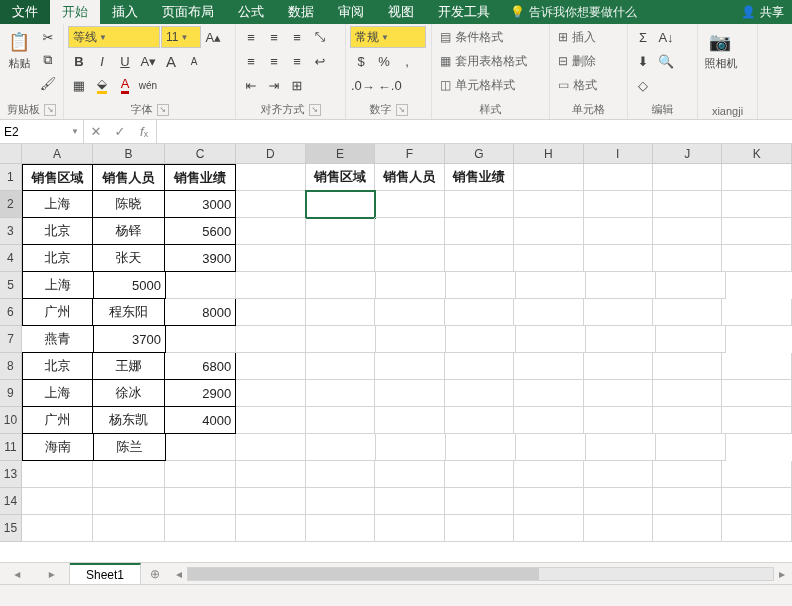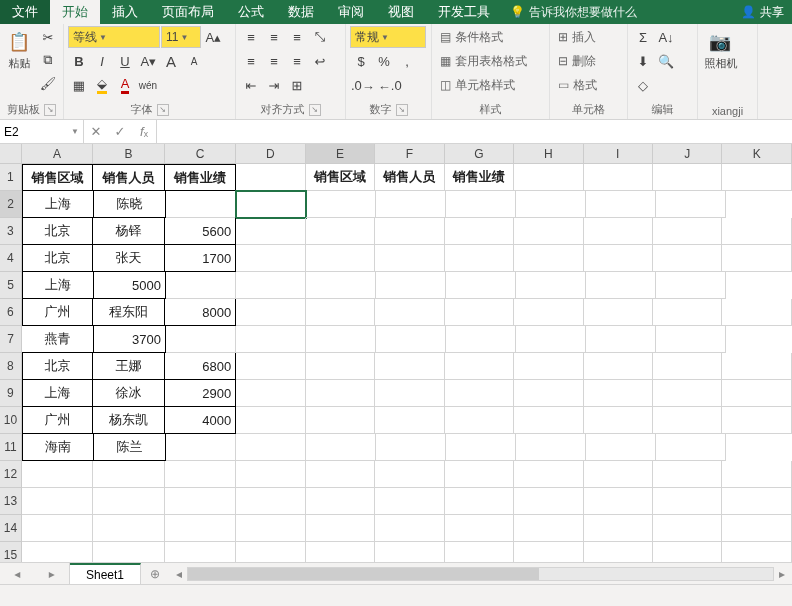--- a/index.html
+++ b/index.html
@@ -321,20 +321,21 @@
         <div class="cell bold center" style="width: 70px;">销售业绩</div>
         <div class="cell" style="width: 70px;"></div>
         <div class="cell" style="width: 70px;"></div>
         <div class="cell" style="width: 70px;"></div>
         <div class="cell" style="width: 70px;"></div>
       </div>
       <div class="row">
         <div class="rh sel">2</div>
         <div class="cell b-r b-b center b-l" style="width: 72px;">上海</div>
         <div class="cell b-r b-b center" style="width: 72px;">陈晓</div>
+        <div class="cell b-r b-b right" style="width: 72px;">3000</div>
         <div class="cell" style="width: 70px;"></div>
         <div class="cell active" style="width: 70px;"></div>
         <div class="cell" style="width: 70px;"></div>
         <div class="cell" style="width: 70px;"></div>
         <div class="cell" style="width: 70px;"></div>
         <div class="cell" style="width: 70px;"></div>
         <div class="cell" style="width: 70px;"></div>
         <div class="cell" style="width: 70px;"></div>
       </div>
       <div class="row">
@@ -348,21 +349,21 @@
         <div class="cell" style="width: 70px;"></div>
         <div class="cell" style="width: 70px;"></div>
         <div class="cell" style="width: 70px;"></div>
         <div class="cell" style="width: 70px;"></div>
         <div class="cell" style="width: 70px;"></div>
       </div>
       <div class="row">
         <div class="rh">4</div>
         <div class="cell b-r b-b center b-l" style="width: 72px;">北京</div>
         <div class="cell b-r b-b center" style="width: 72px;">张天</div>
-        <div class="cell b-r b-b right" style="width: 72px;">1700</div>
+        <div class="cell b-r b-b right" style="width: 72px;">3900</div>
         <div class="cell" style="width: 70px;"></div>
         <div class="cell" style="width: 70px;"></div>
         <div class="cell" style="width: 70px;"></div>
         <div class="cell" style="width: 70px;"></div>
         <div class="cell" style="width: 70px;"></div>
         <div class="cell" style="width: 70px;"></div>
         <div class="cell" style="width: 70px;"></div>
         <div class="cell" style="width: 70px;"></div>
       </div>
       <div class="row">
@@ -444,34 +445,20 @@
         <div class="cell" style="width: 70px;"></div>
         <div class="cell" style="width: 70px;"></div>
         <div class="cell" style="width: 70px;"></div>
         <div class="cell" style="width: 70px;"></div>
         <div class="cell" style="width: 70px;"></div>
       </div>
       <div class="row">
         <div class="rh">11</div>
         <div class="cell b-r b-b center b-l" style="width: 72px;">海南</div>
         <div class="cell b-r b-b center" style="width: 72px;">陈兰</div>
-        <div class="cell" style="width: 70px;"></div>
-        <div class="cell" style="width: 70px;"></div>
-        <div class="cell" style="width: 70px;"></div>
-        <div class="cell" style="width: 70px;"></div>
-        <div class="cell" style="width: 70px;"></div>
-        <div class="cell" style="width: 70px;"></div>
-        <div class="cell" style="width: 70px;"></div>
-        <div class="cell" style="width: 70px;"></div>
-      </div>
-      <div class="row">
-        <div class="rh">12</div>
-        <div class="cell" style="width: 72px;"></div>
-        <div class="cell" style="width: 72px;"></div>
-        <div class="cell" style="width: 72px;"></div>
         <div class="cell" style="width: 70px;"></div>
         <div class="cell" style="width: 70px;"></div>
         <div class="cell" style="width: 70px;"></div>
         <div class="cell" style="width: 70px;"></div>
         <div class="cell" style="width: 70px;"></div>
         <div class="cell" style="width: 70px;"></div>
         <div class="cell" style="width: 70px;"></div>
         <div class="cell" style="width: 70px;"></div>
       </div>
       <div class="row">

